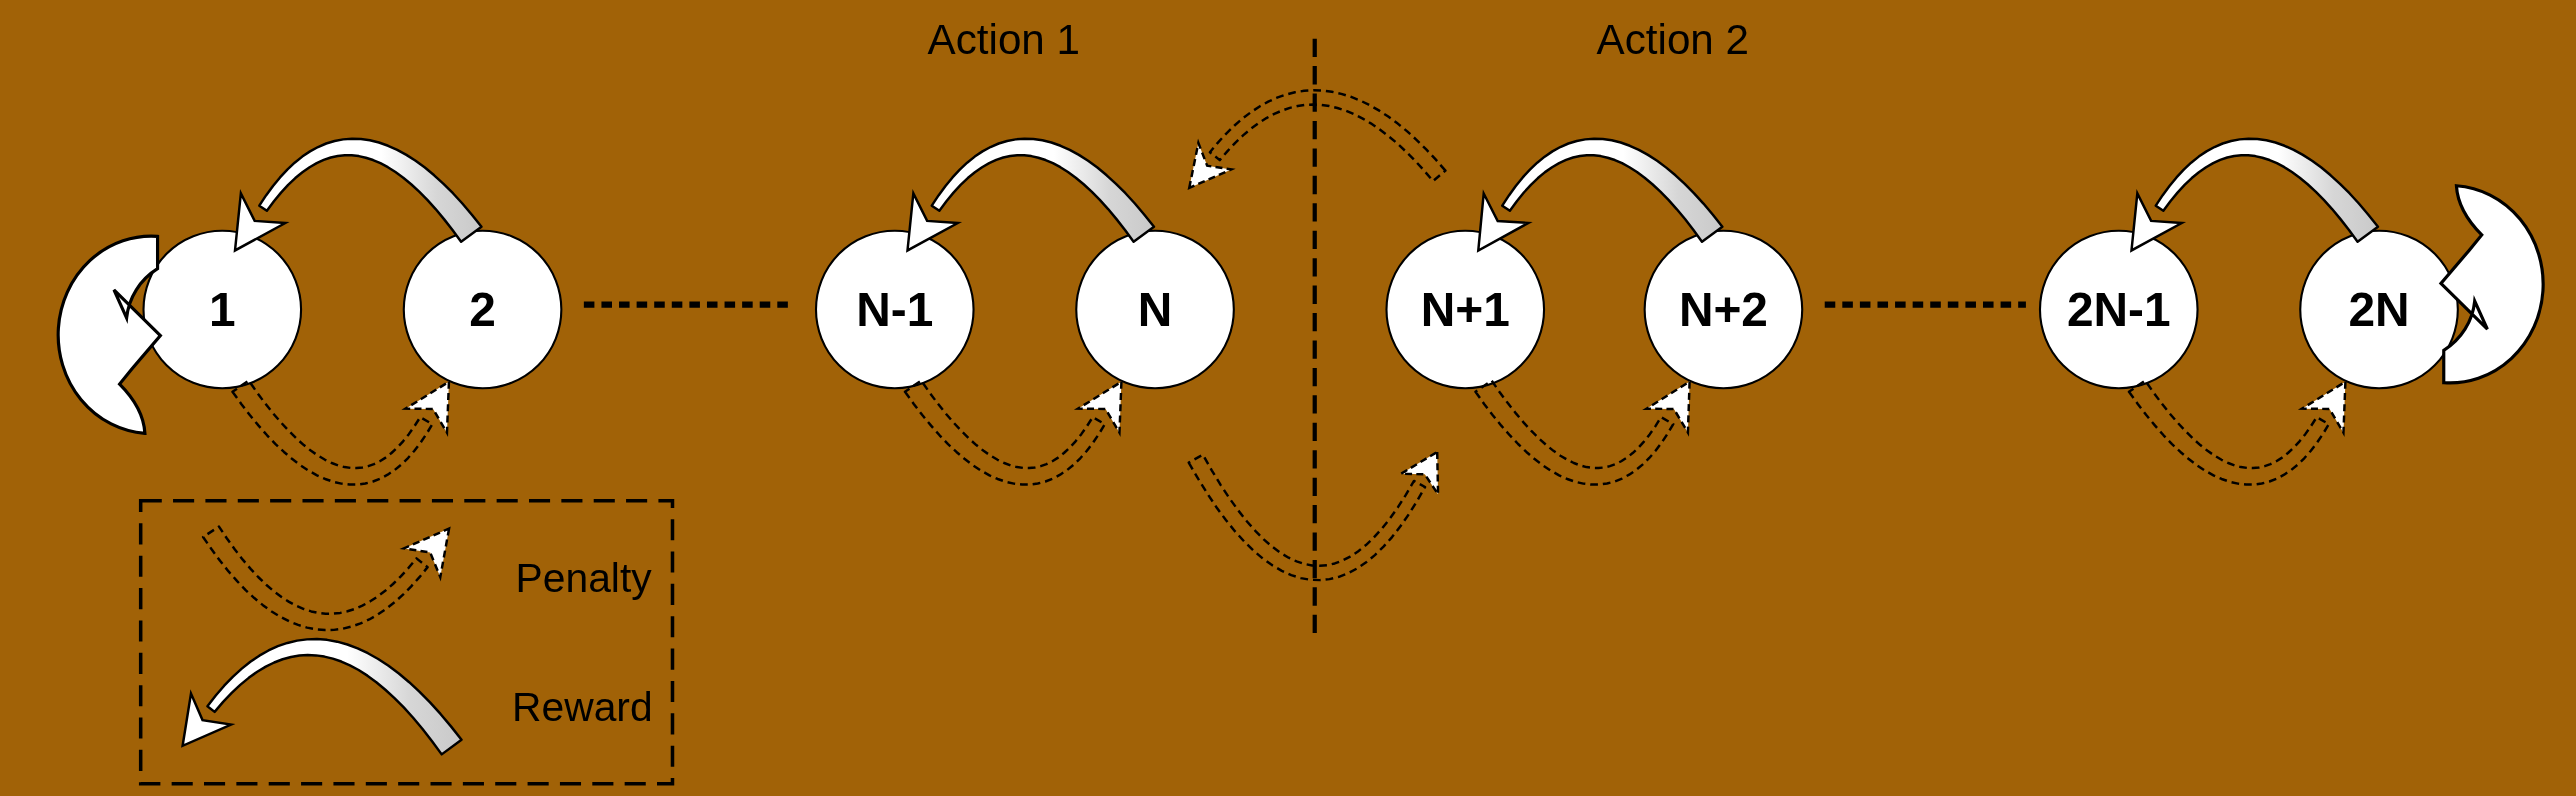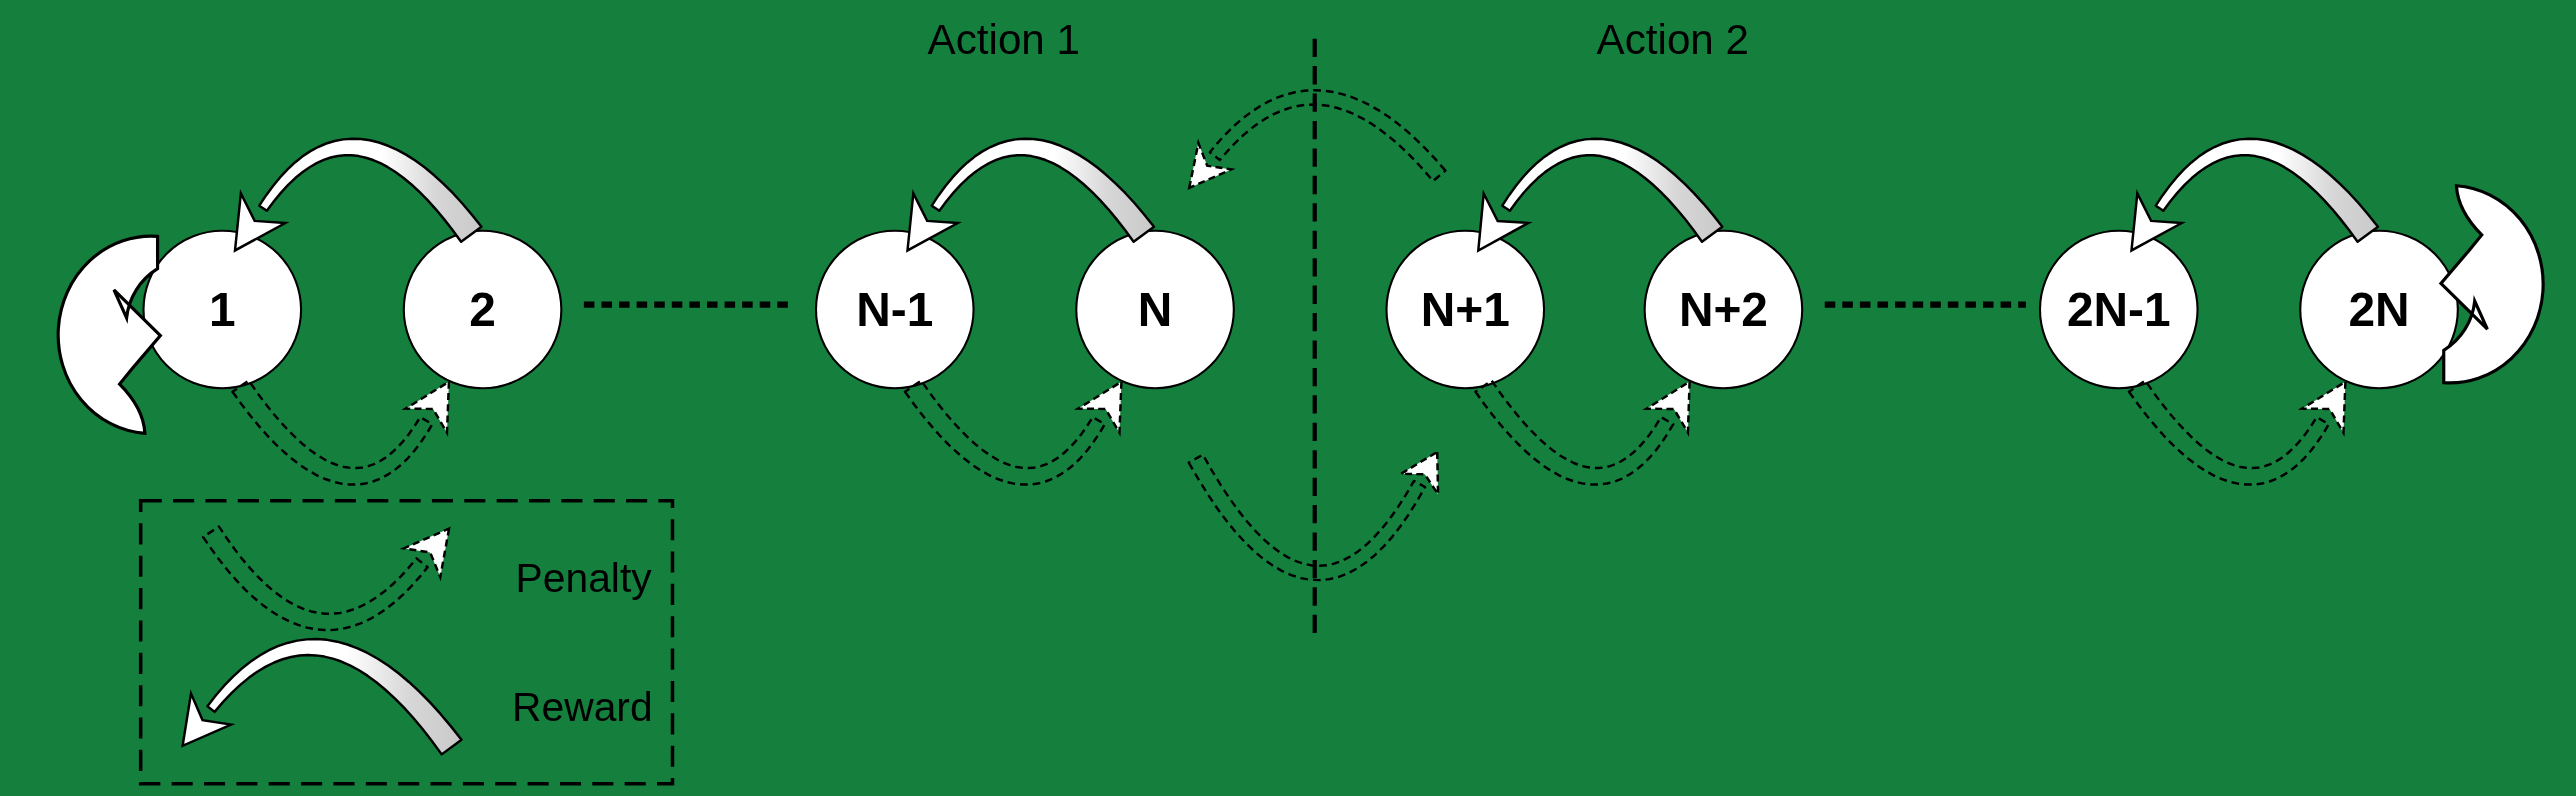--- a/index.html
+++ b/index.html
@@ -1,16 +1,16 @@
 <!DOCTYPE html>
 <html style="font-size:11.3px"><head>
 <meta charset="utf-8">
 <style>
   html,body{margin:0;padding:0;background:#ffffff;}
-  .stage{width:2576px;height:797px;position:relative;background:#15803d;overflow:hidden;}
+  .stage{width:2576px;height:797px;position:relative;background:#a16207;overflow:hidden;}
   svg{display:block;}
   .divider{stroke:#000;stroke-width:6;stroke-dasharray:26 13;fill:none;}
   .connector{stroke:#000;stroke-width:9;stroke-dasharray:15 10;}
   .node-circle{fill:#fff;stroke:#000;stroke-width:3;}
   .node-label{font:bold 68px "Liberation Sans",sans-serif;fill:#000;text-anchor:middle;dominant-baseline:central;}
   .action-label{font:60px "Liberation Sans",sans-serif;fill:#000;text-anchor:middle;dominant-baseline:central;}
   .legend-label{font:58px "Liberation Sans",sans-serif;fill:#000;dominant-baseline:central;}
   .band-solid{fill:url(#gradTail);stroke:#000;stroke-width:3.5;stroke-linejoin:round;}
   .band-dashed{fill:none;stroke:#000;stroke-width:3.5;stroke-dasharray:11 7;stroke-linejoin:round;}
   .head-solid{fill:#fff;stroke:#000;stroke-width:3.5;stroke-linejoin:miter;}

